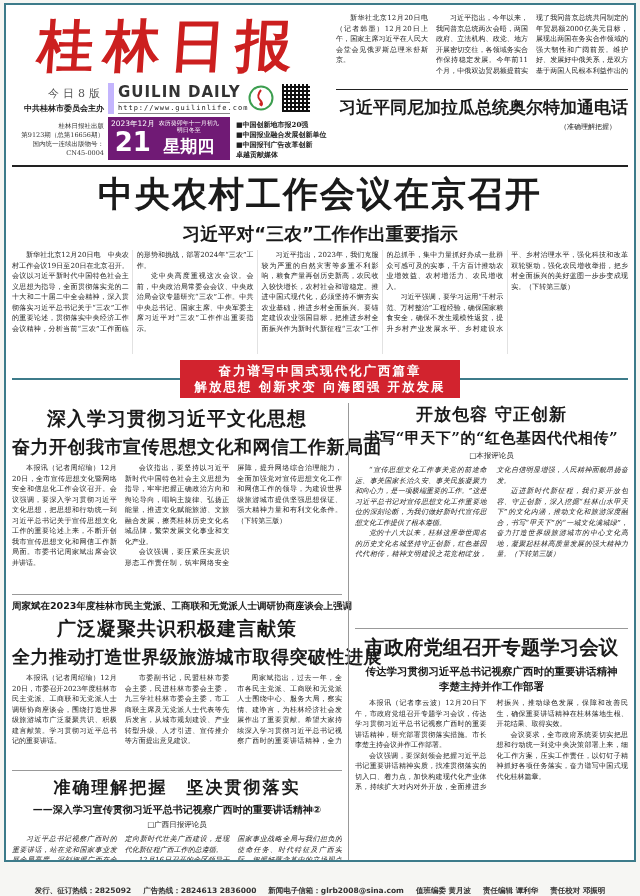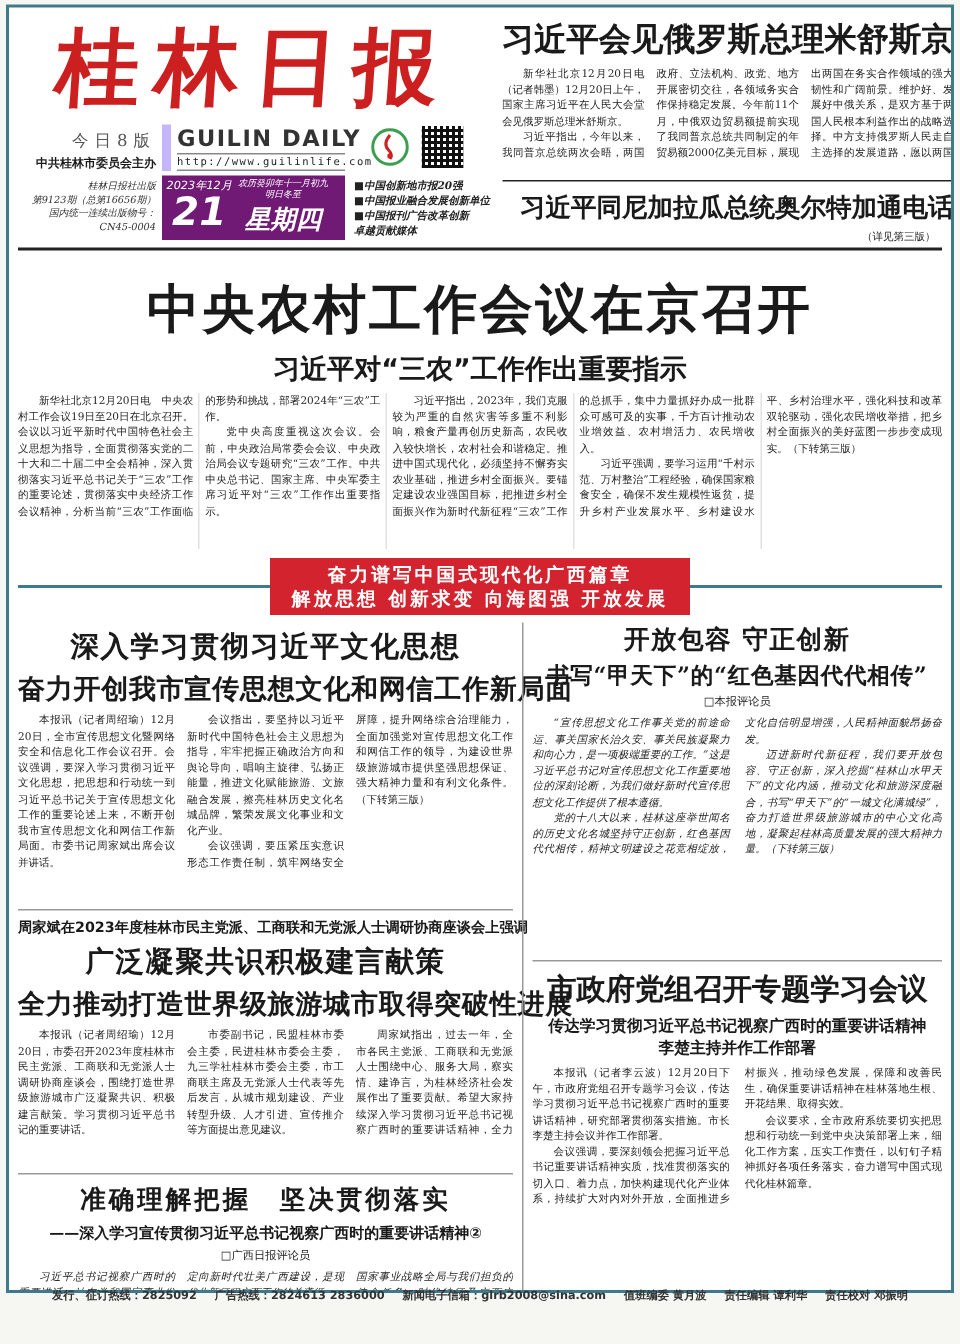--- a/index.html
+++ b/index.html
@@ -37,41 +37,41 @@
   .mast-center { width:122px; border-left:6px solid #c4b5fd; padding-left:4px; }
   .en-title { font-family:"DejaVu Sans", sans-serif; font-weight:900; font-size:15px; letter-spacing:1px; color:#333; white-space:nowrap; }
   .url { font-family:"DejaVu Sans Mono", monospace; font-size:7px; letter-spacing:1px; border-top:1px solid #888; border-bottom:1px solid #888; padding:1px 0; margin-top:1px; white-space:nowrap; }
   .mast-right { flex:1; display:flex; align-items:center; justify-content:center; gap:8px; padding-bottom:2px; }
   .logo-circle { width:26px; height:26px; }
   .qr { width:28px; height:28px;
     background:
       repeating-linear-gradient(0deg,#111 0 2px,transparent 2px 4px),
       repeating-linear-gradient(90deg,#111 0 2px,#fff 2px 4px);
     outline:2px solid #fff; }
-  .mast-row3 { display:flex; align-items:flex-start; margin-top:3px;font-style:italic; }
+  .mast-row3 { display:flex; align-items:center; margin-top:3px; }
   .pub-info { width:96px; text-align:right; padding-right:4px; font-size:6.5px; line-height:9px; color:#333; padding-top:3px; }
   .date-box { width:122px; background:#701a75; color:#fff; display:flex; padding:2px 3px; gap:4px; }
   .date-left { display:flex; flex-direction:column; align-items:center; }
   .ym { font-size:7.5px; font-family:"DejaVu Sans", sans-serif; white-space:nowrap; }
   .day { font-size:26px; font-weight:900; font-family:"DejaVu Sans", sans-serif; line-height:26px; }
   .date-right { display:flex; flex-direction:column; justify-content:center; align-items:center; }
   .lunar { font-size:6px; line-height:7px; text-align:center; white-space:nowrap; }
   .weekday { font-size:17px; font-weight:900; font-family:"DejaVu Sans", sans-serif; margin-top:2px; white-space:nowrap; }
   .badges { flex:1; padding-left:6px; padding-top:2px; }
   .badge { font-size:7px; line-height:10px; font-weight:bold; color:#222; white-space:nowrap; }
   
   .topright { flex:1; padding-left:8px; display:flex; flex-direction:column; }
   .tr-h1 { font-family:"DejaVu Sans", sans-serif; font-weight:900; font-size:21.5px; text-align:center; white-space:nowrap; letter-spacing:0px; margin-top:2px; }
   .tr-body { height:72px; overflow:hidden; margin-top:5px; column-count:3; column-gap:8px; }
   .tr-body p, .body p { font-size:7px; line-height:10.5px; text-indent:2em; color:#222; text-align:justify; }
   .tr-rule { border-top:1.5px solid #222; margin-top:4px; }
   .tr-h2 { font-family:"DejaVu Sans", sans-serif; font-weight:900; font-size:17px; text-align:right; white-space:nowrap; margin-top:6px; }
   .tr-ref { font-size:7px; text-align:right; padding-right:12px; margin-top:3px; color:#222; }
   
-  .main-story { padding-top:16px; }
+  .main-story { padding-top:4px; }
   .ms-h1 { font-family:"DejaVu Sans", sans-serif; font-weight:900; font-size:35px; text-align:center; letter-spacing:2px; white-space:nowrap; }
   .ms-h2 { font-family:"DejaVu Sans", sans-serif; font-weight:900; font-size:18px; text-align:center; margin-top:4px; white-space:nowrap; }
   .ms-body { margin-top:6px; height:104px; overflow:hidden; column-count:5; column-gap:8px; column-rule:1px solid #e2e2e2; }
   
   .banner-row { display:flex; align-items:center; margin:6px 0 5px 0; }
   .banner-rule { flex:1; height:2px; background:#3d7b8a; }
   .banner { background:#d2232e; color:#fff; text-align:center; padding:3px 14px; }
   .banner div { font-family:"DejaVu Sans", sans-serif; font-weight:900; font-size:12.5px; line-height:16px; letter-spacing:2px; white-space:nowrap; }
   
   .grid { display:flex; }
@@ -86,21 +86,21 @@
   .cols3 { column-count:3; column-gap:8px; }
   .cols2 { column-count:2; column-gap:10px; }
   .italic p { font-style:italic; }
   .hrule { border-top:1px solid #999; margin:5px 0; }
   .gov-h1 { font-weight:900; font-size:19.5px; text-align:center; white-space:nowrap; margin-top:2px; }
   .gov-sub { font-family:"DejaVu Sans", sans-serif; font-weight:bold; font-size:10.5px; text-align:center; white-space:nowrap; margin-top:4px; }
   .box-headline { font-weight:900; font-size:17px; text-align:center; white-space:nowrap; letter-spacing:2px; }
   .box-sub { font-family:"DejaVu Sans", sans-serif; font-weight:bold; font-size:10px; text-align:center; white-space:nowrap; margin-top:4px; }
   
   .footer {
-    position:absolute; left:0; right:0; top:859px;
+    position:absolute; left:0; right:0; top:886px;
     display:flex; justify-content:center; gap:12px;
     font-family:"DejaVu Sans", sans-serif;
     font-size:7.5px; font-weight:bold; color:#333; white-space:nowrap;
   }
 </style>
 </head>
 <body>
 
 <div class="frame">
 
@@ -147,29 +147,28 @@
         <div class="badges">
           <div class="badge">■中国创新地市报20强</div>
           <div class="badge">■中国报业融合发展创新单位</div>
           <div class="badge">■中国报刊广告改革创新</div>
           <div class="badge">卓越贡献媒体</div>
         </div>
       </div>
     </div>
 
     <div class="topright">
-      <div class="tr-h1">习近平会见俄罗斯总理米舒斯京</div>
       <div class="tr-body body">
         <p>新华社北京12月20日电（记者韩墨）12月20日上午，国家主席习近平在人民大会堂会见俄罗斯总理米舒斯京。</p>
         <p>习近平指出，今年以来，我同普京总统两次会晤，两国政府、立法机构、政党、地方开展密切交往，各领域务实合作保持稳定发展。今年前11个月，中俄双边贸易额提前实现了我同普京总统共同制定的年贸易额2000亿美元目标，展现出两国在务实合作领域的强大韧性和广阔前景。维护好、发展好中俄关系，是双方基于两国人民根本利益作出的战略选择。中方支持俄罗斯人民走自主选择的发展道路，愿以两国建交75周年为新起点，不断扩大两国高水平政治互信的示范效应，在全面推进各自经济社会发展、实现民族复兴的进程中携手同行。</p>
 
       </div>
       <div class="tr-rule"></div>
       <div class="tr-h2">习近平同尼加拉瓜总统奥尔特加通电话</div>
-      <div class="tr-ref">（详见第三版）</div>
+      <div class="tr-ref">（准确理解把握）</div>
     </div>
   </div>
 
   <div class="main-story">
     <div class="ms-h1">中央农村工作会议在京召开</div>
     <div class="ms-h2">习近平对“三农”工作作出重要指示</div>
     <div class="ms-body body">
       <p>新华社北京12月20日电　中央农村工作会议19日至20日在北京召开。会议以习近平新时代中国特色社会主义思想为指导，全面贯彻落实党的二十大和二十届二中全会精神，深入贯彻落实习近平总书记关于“三农”工作的重要论述，贯彻落实中央经济工作会议精神，分析当前“三农”工作面临的形势和挑战，部署2024年“三农”工作。</p>
       <p>党中央高度重视这次会议。会前，中央政治局常委会会议、中央政治局会议专题研究“三农”工作。中共中央总书记、国家主席、中央军委主席习近平对“三农”工作作出重要指示。</p>
       <p>习近平指出，2023年，我们克服较为严重的自然灾害等多重不利影响，粮食产量再创历史新高，农民收入较快增长，农村社会和谐稳定。推进中国式现代化，必须坚持不懈夯实农业基础，推进乡村全面振兴。要锚定建设农业强国目标，把推进乡村全面振兴作为新时代新征程“三农”工作的总抓手，集中力量抓好办成一批群众可感可及的实事，千方百计推动农业增效益、农村增活力、农民增收入。</p>

